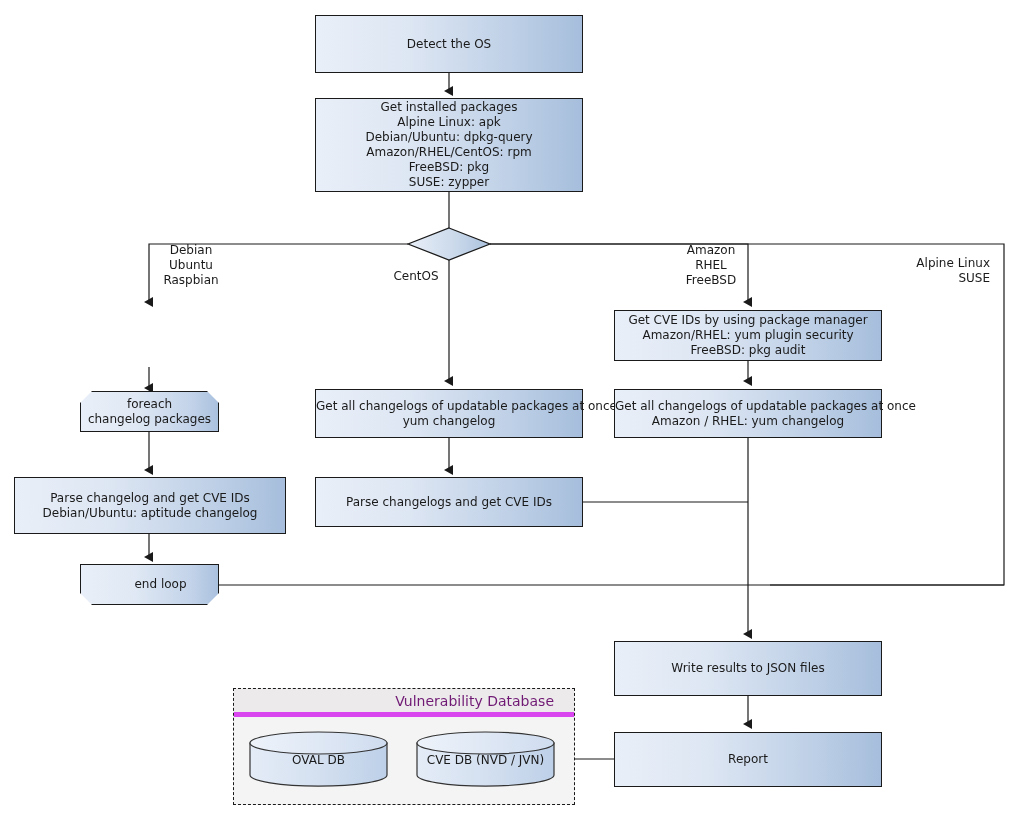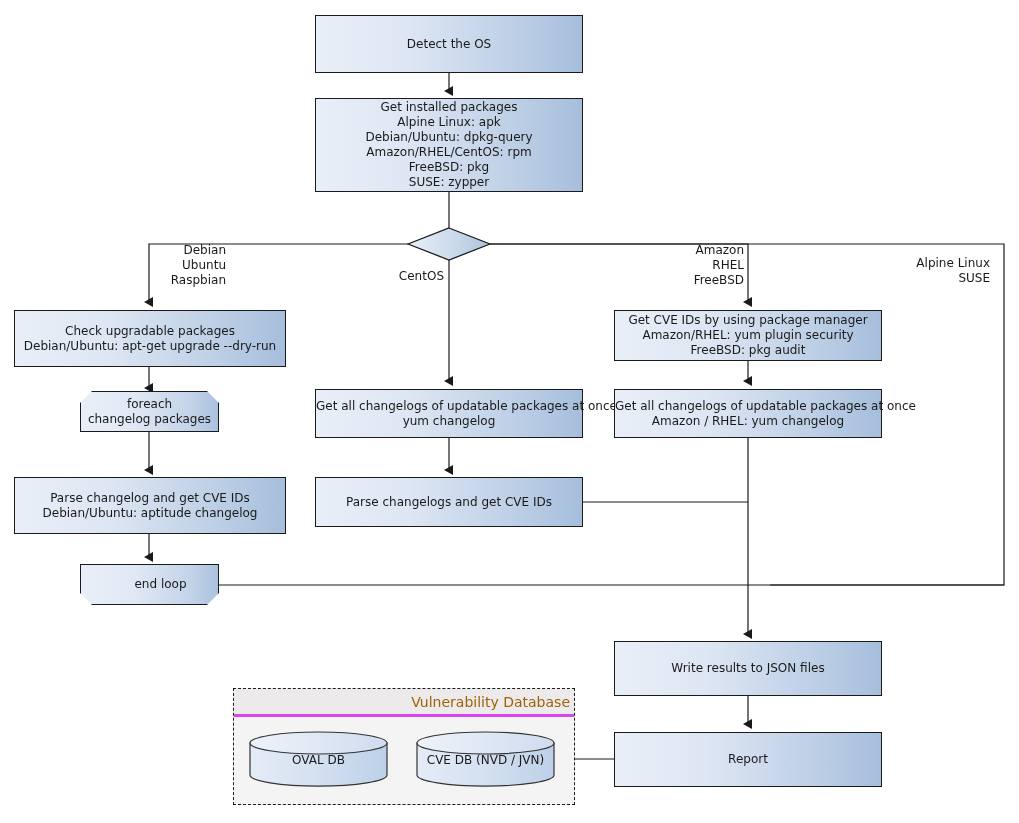--- a/index.html
+++ b/index.html
@@ -87,43 +87,43 @@
   }
   
   .edge-label {
     position: absolute;
     font-size: 12px;
     line-height: 15px;
     color: #1a1a1a;
     white-space: pre;
   }
   .edge-label.right-align { text-align: right; }
-  .edge-label.center-align { text-align: right; }
+  .edge-label.center-align { text-align: center; }
   
   .group-box {
     position: absolute;
     box-sizing: border-box;
     border: 1px dashed #1a1a1a;
     background: #f4f4f4;
   }
   .group-title-bar {
     position: absolute;
     box-sizing: border-box;
     left: 0;
     top: 0;
     width: 100%;
     height: 28px;
     background: #eceaea;
-    border-bottom: 3px solid #d946ef;
+    border-bottom: 5px solid #d946ef;
     display: flex;
     align-items: center;
     justify-content: flex-end;
-    padding-right: 4px;
+    padding-right: 20px;
     font-size: 14px;
-    color: #a16207;
+    color: #701a75;
   }
   
   .db {
     position: absolute;
   }
   .db-label {
     position: absolute;
     font-size: 12px;
     color: #1a1a1a;
     text-align: center;
@@ -220,26 +220,20 @@
 
   <div class="edge-label center-align" style="left:388px; top:269px; width:56px;">CentOS</div>
 
   <div class="edge-label center-align" style="left:678px; top:243px; width:66px;">Amazon
 RHEL
 FreeBSD</div>
 
   <div class="edge-label right-align" style="left:878px; top:256px; width:112px;">Alpine Linux
 SUSE</div>
 
-  <div class="node" style="left:14px; top:310px; width:272px; height:57px;">
-    <span class="txt">
-      <span>Check upgradable packages</span><br>
-      <span>Debian/Ubuntu: apt-get upgrade --dry-run</span>
-    </span>
-  </div>
 
   <div class="loop-start" style="left:80px; top:391px; width:139px; height:41px;">
     <span class="txt">
       <span>foreach</span><br>
       <span>changelog  packages</span>
     </span>
   </div>
 
   <div class="node" style="left:14px; top:477px; width:272px; height:57px;">
     <span class="txt">

